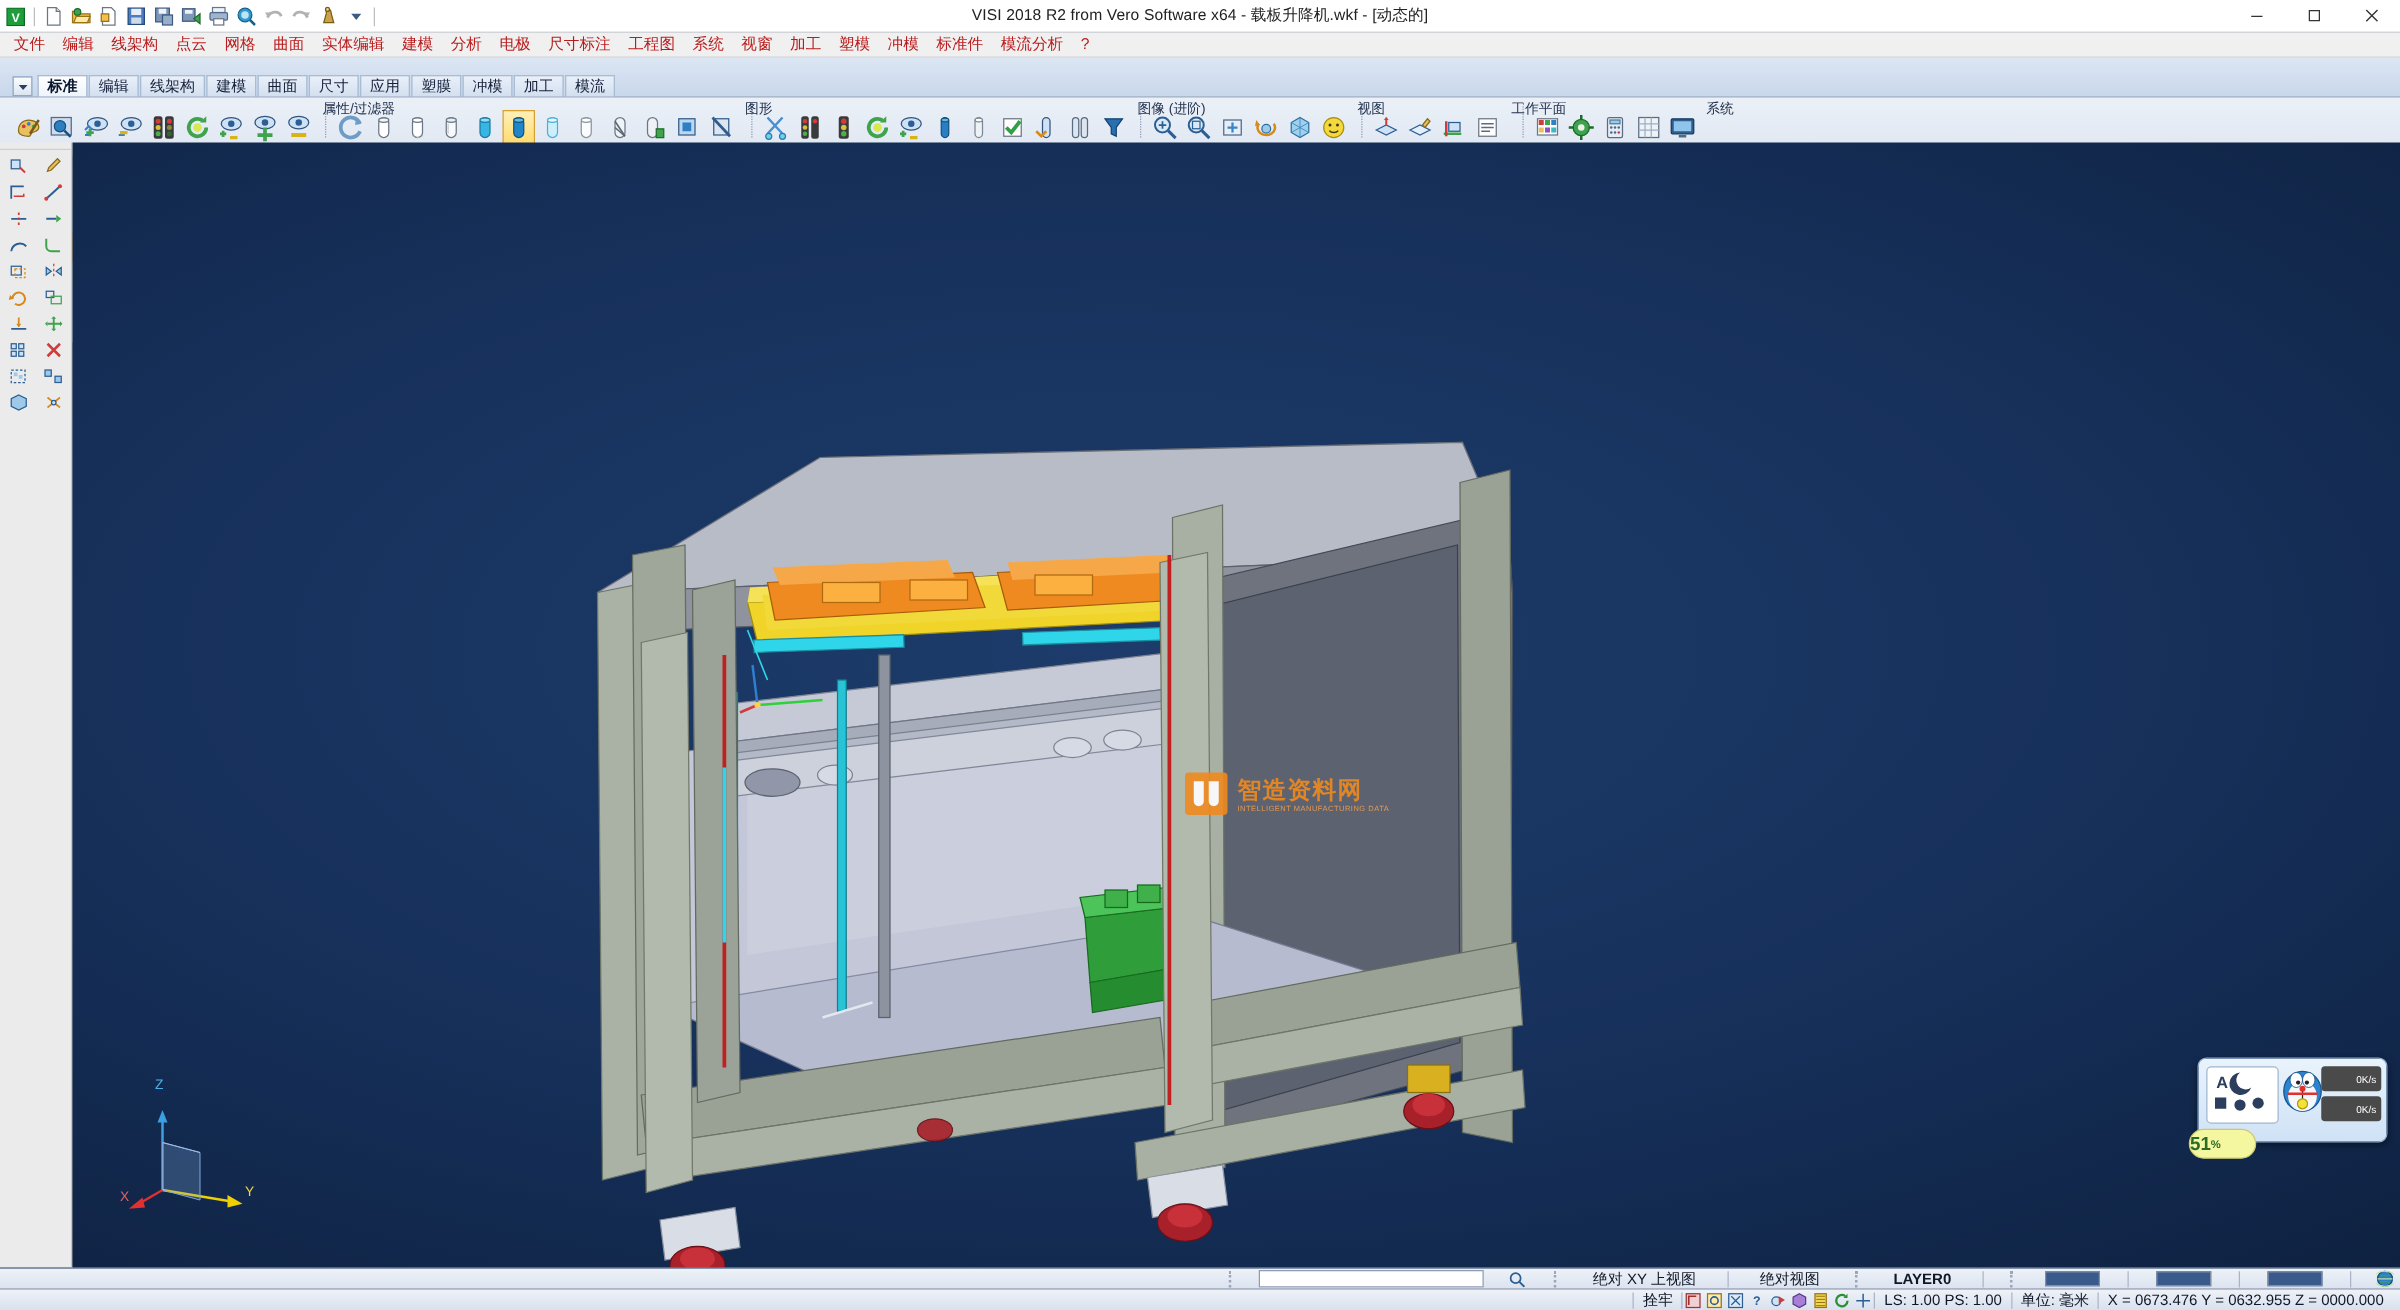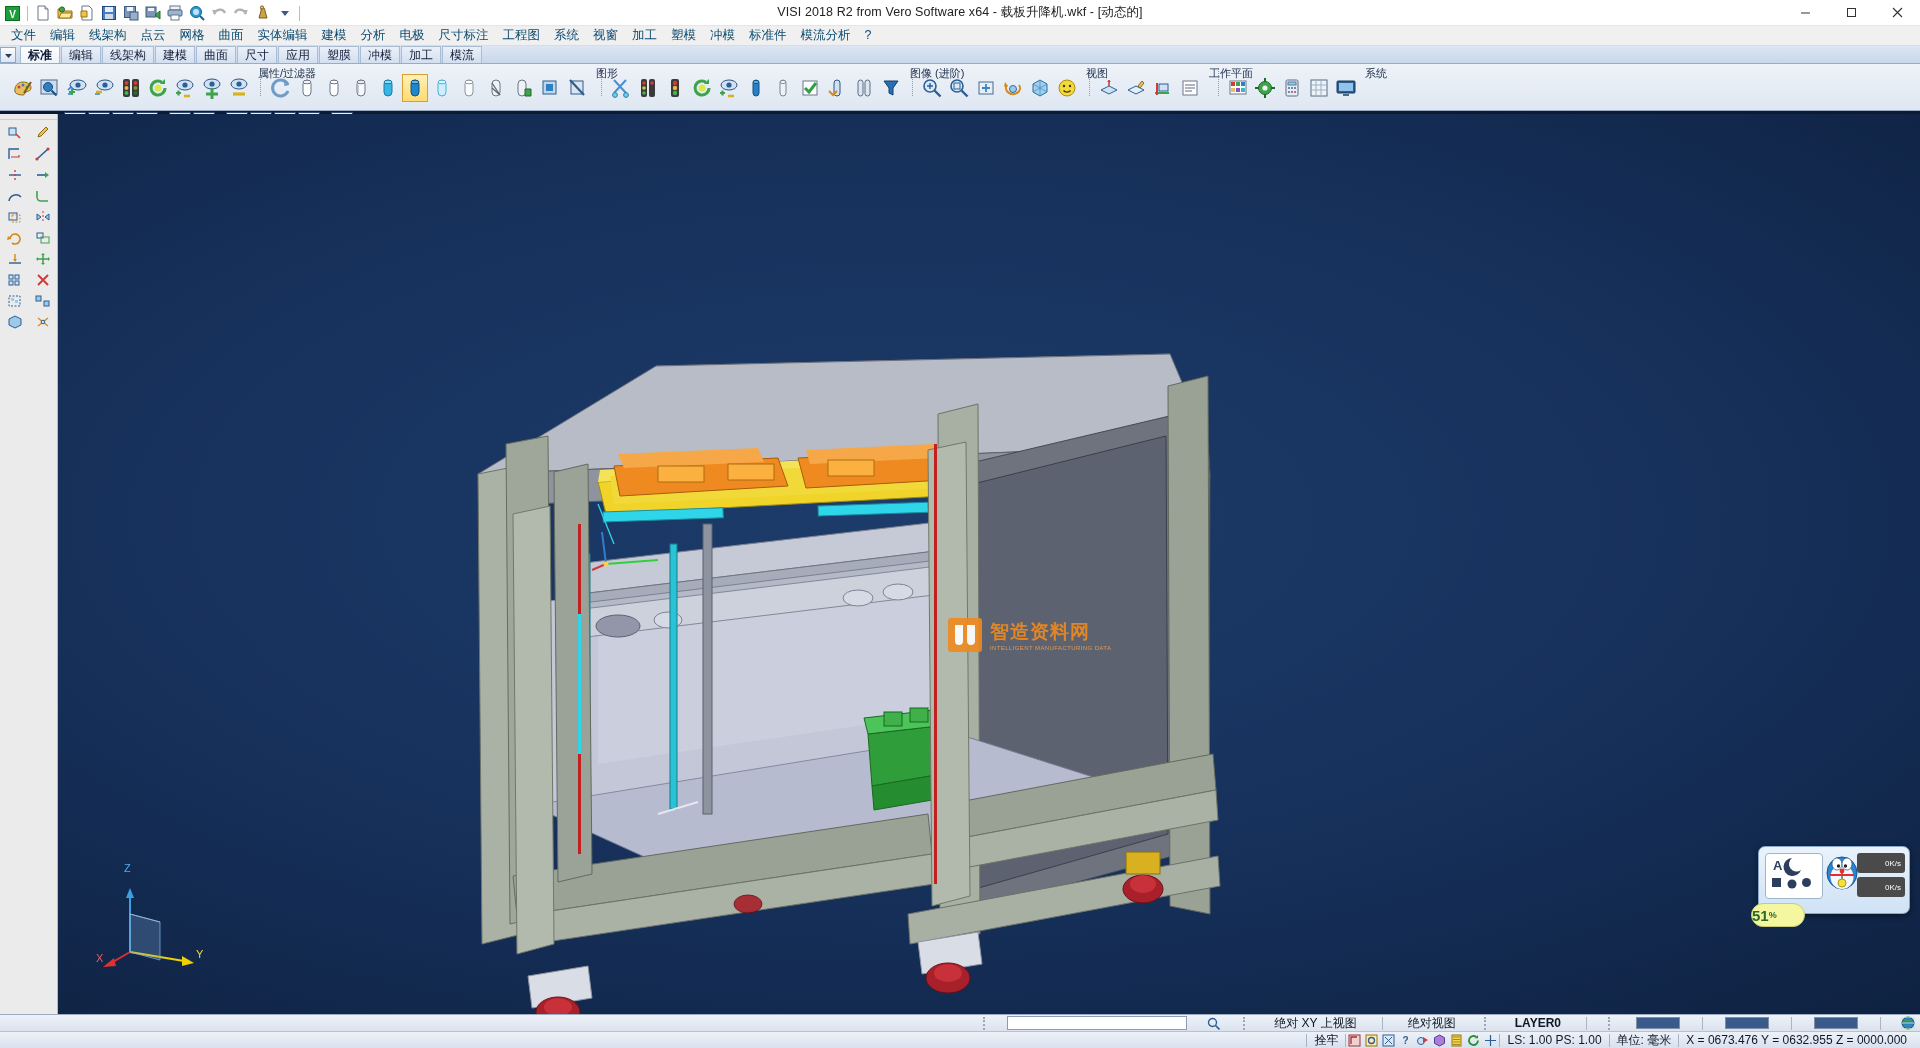--- a/index.html
+++ b/index.html
@@ -32,38 +32,38 @@
 
   
   #menubar {
     height:20px; width:100%;
     background:#f0f0f0;
     display:flex; align-items:center;
     padding-left:4px;
     border-bottom:1px solid #dcdcdc;
   }
   #menubar .mi {
-    padding:1px 7px; font-size:12.5px; color:#0c4a6e; white-space:nowrap;
+    padding:1px 7px; font-size:12.5px; color:#b91c1c; white-space:nowrap;
     line-height:17px; height:19px;
   }
 
   
   #qat {
     position:absolute; top:2px; left:2px; height:22px;
     display:flex; align-items:center; gap:1px; z-index:4;
   }
   #qat .qi { width:21px; height:21px; display:flex; align-items:center; justify-content:center; }
   #qat .sep { width:1px; height:15px; background:#bdbdbd; margin:0 3px; }
 
   
   #ribbon { width:100%; background:linear-gradient(#f4f7fb,#dfe7f2); border-bottom:1px solid #9aabc2; }
   #ribbon-tabs {
-    height:18px; display:flex; align-items:flex-end;
+    height:32px; display:flex; align-items:flex-end;
     background:linear-gradient(#dce6f4,#c8d7ea);
-    padding-left:0;
+    padding-left:10px;
     border-bottom:1px solid #9aabc2;
   }
   .tab-dropper {
     width:16px; height:16px; display:flex; align-items:center; justify-content:center;
     border:1px solid #8ea8c6; background:linear-gradient(#fbfcfe,#dbe5f2); margin-right:4px; margin-bottom:0px;
   }
   .rtab {
     font-size:12px; padding:0px 7px; height:17px; line-height:16px;
     border:1px solid #a8bcd4; border-bottom:none; margin-right:1px;
     background:linear-gradient(#eaf0f9,#d3dff0);

